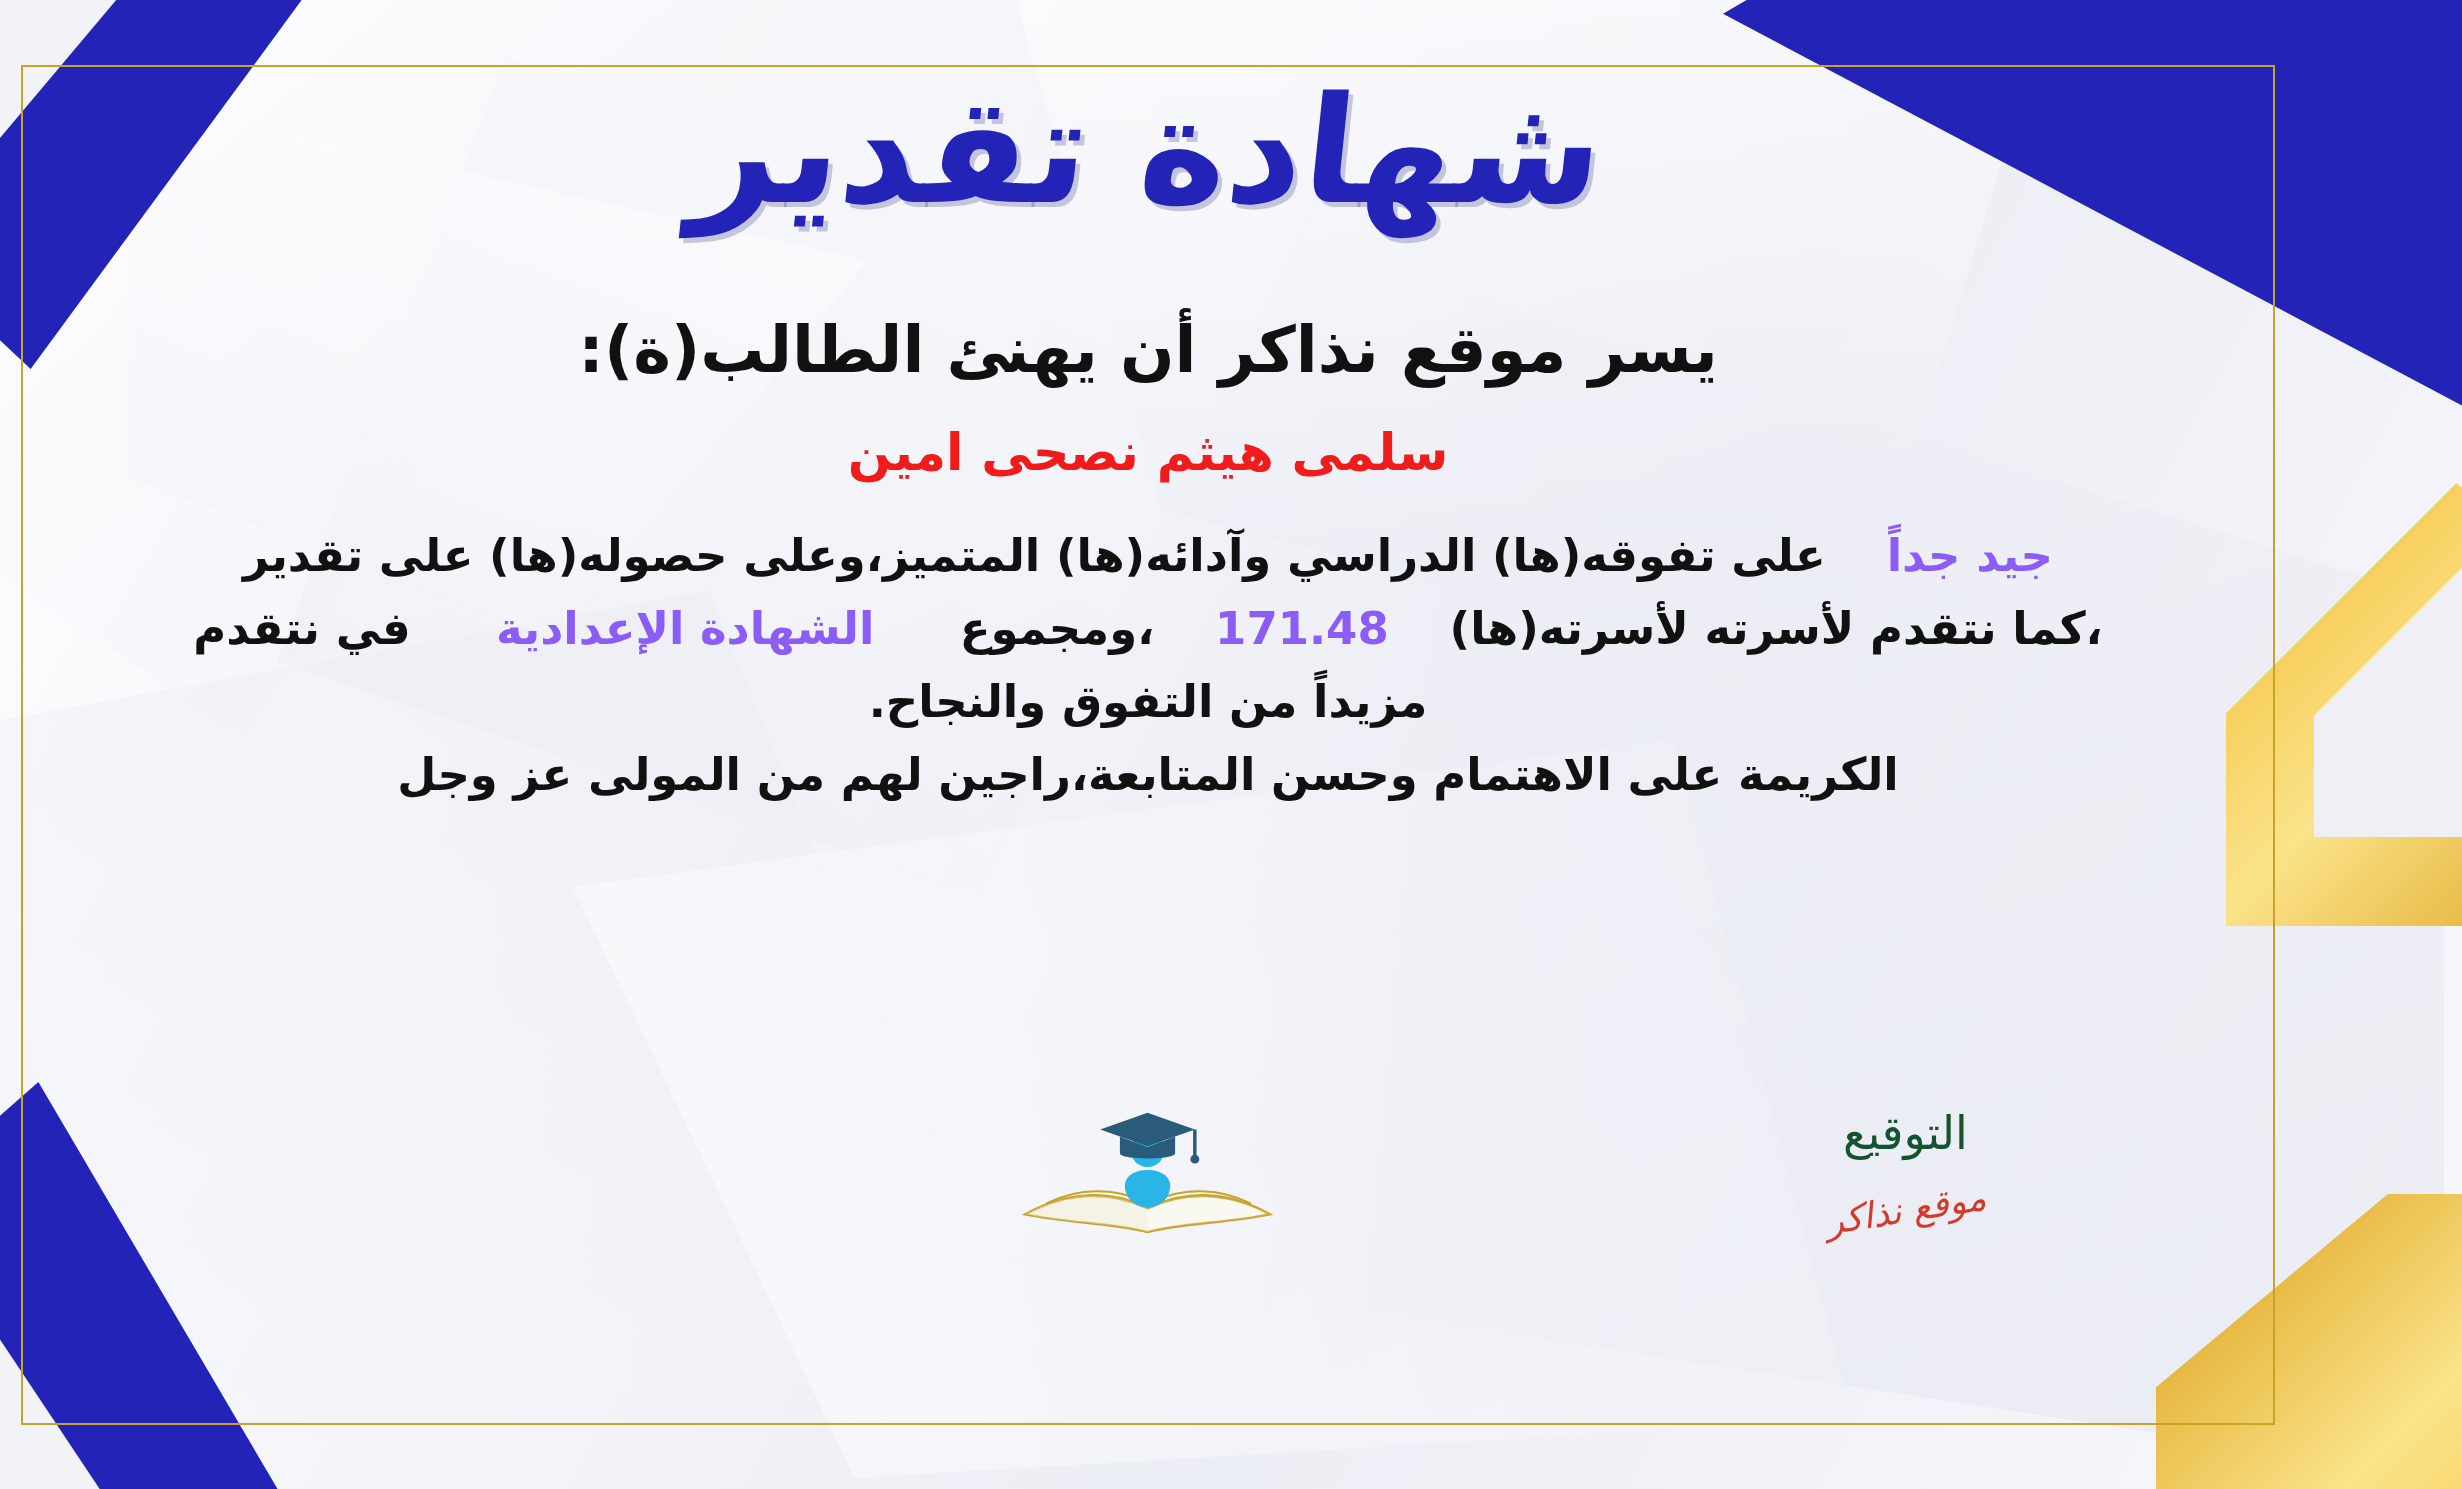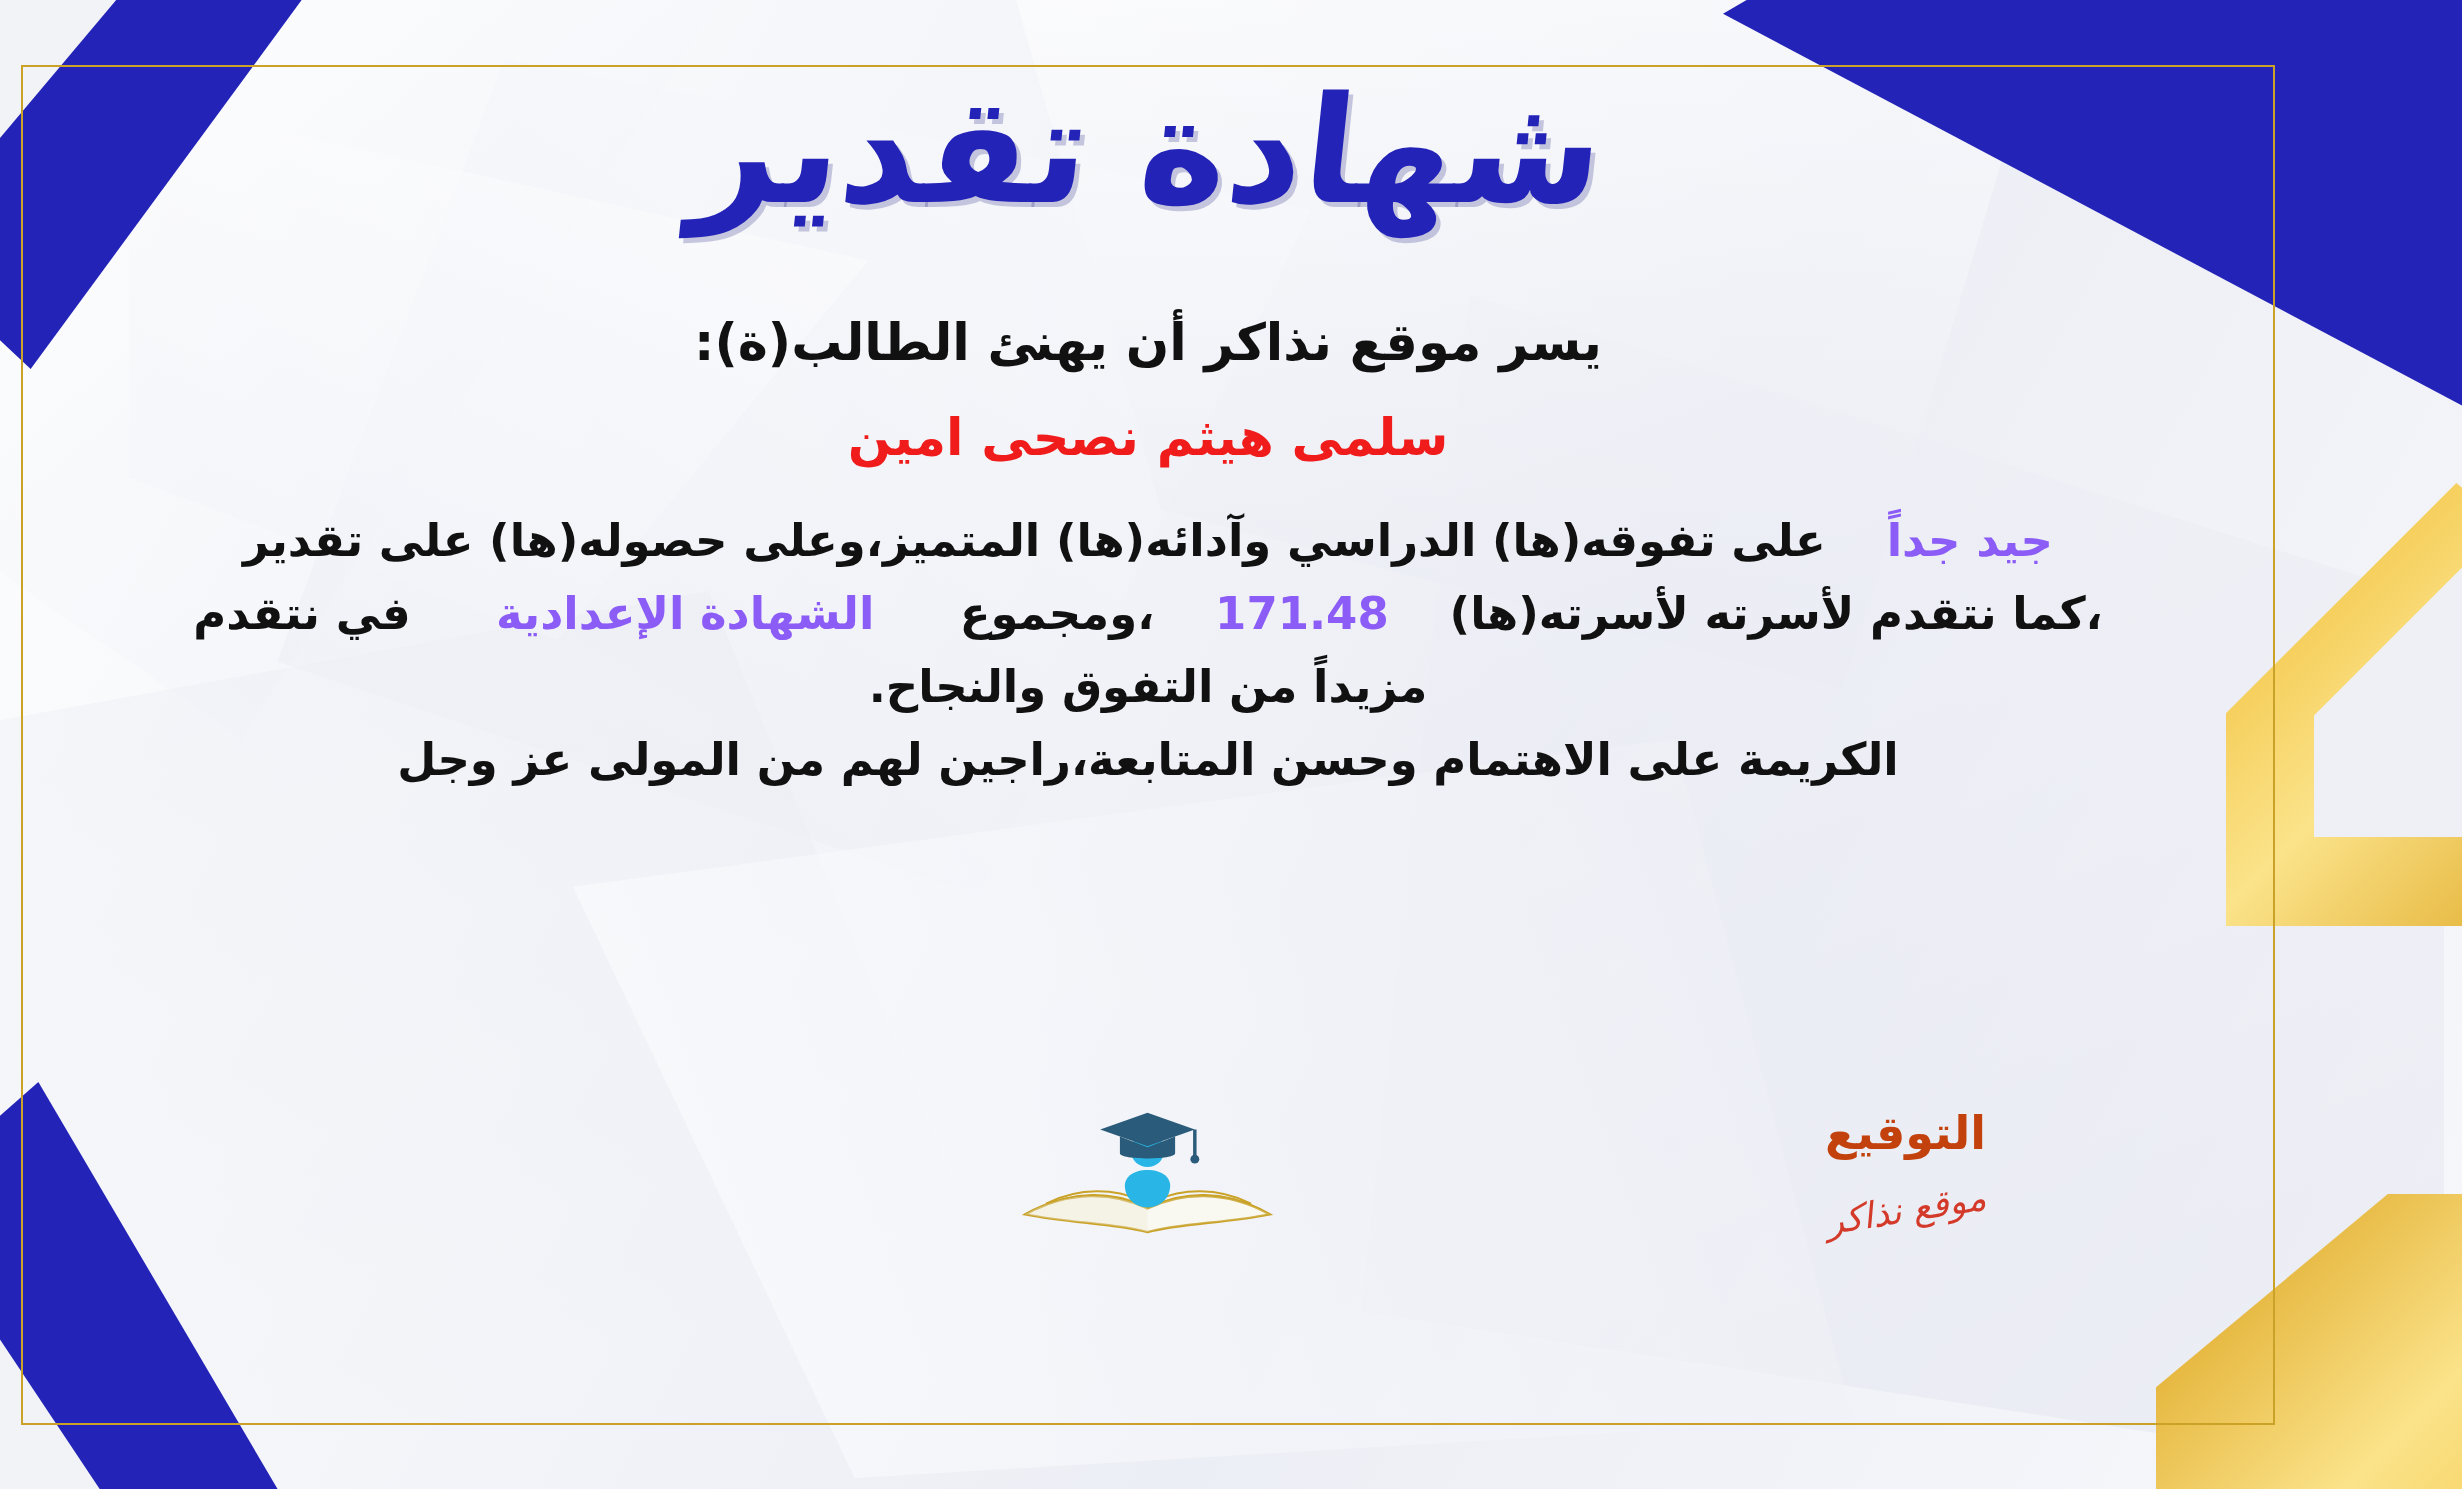--- a/index.html
+++ b/index.html
@@ -155,21 +155,21 @@
     line-height: 1.05;
     text-shadow:
       4.9px 4.9px 0 rgba(20,20,120,0.22),
       0 0 1px rgba(255,255,255,0.9);
     transform: skewX(-6deg);
     white-space: nowrap;
   }
 
   .intro-line {
     margin-top: 84px;
-    font-size: 51px;
+    font-size: 64px;
     color: #111111;
     font-weight: 600;
     white-space: nowrap;
   }
 
   .student-name {
     margin-top: 36px;
     font-size: 51px;
     color: #f01b1b;
     font-weight: 700;
@@ -209,22 +209,22 @@
 
   .signature-area {
     position: absolute;
     right: 384px;
     top: 14.8px;
     width: 345px;
     text-align: center;
   }
   .signature-label {
     font-size: 46px;
-    color: #c2410c;
-    font-weight: 700;
+    color: #14532d;
+    font-weight: 400;
   }
   .signature-script {
     margin-top: 29.5px;
     font-size: 36px;
     color: #d43a2a;
     font-family: "DejaVu Serif", "Liberation Serif", serif;
     font-style: italic;
     transform: rotate(-9deg);
     display: inline-block;
   }

